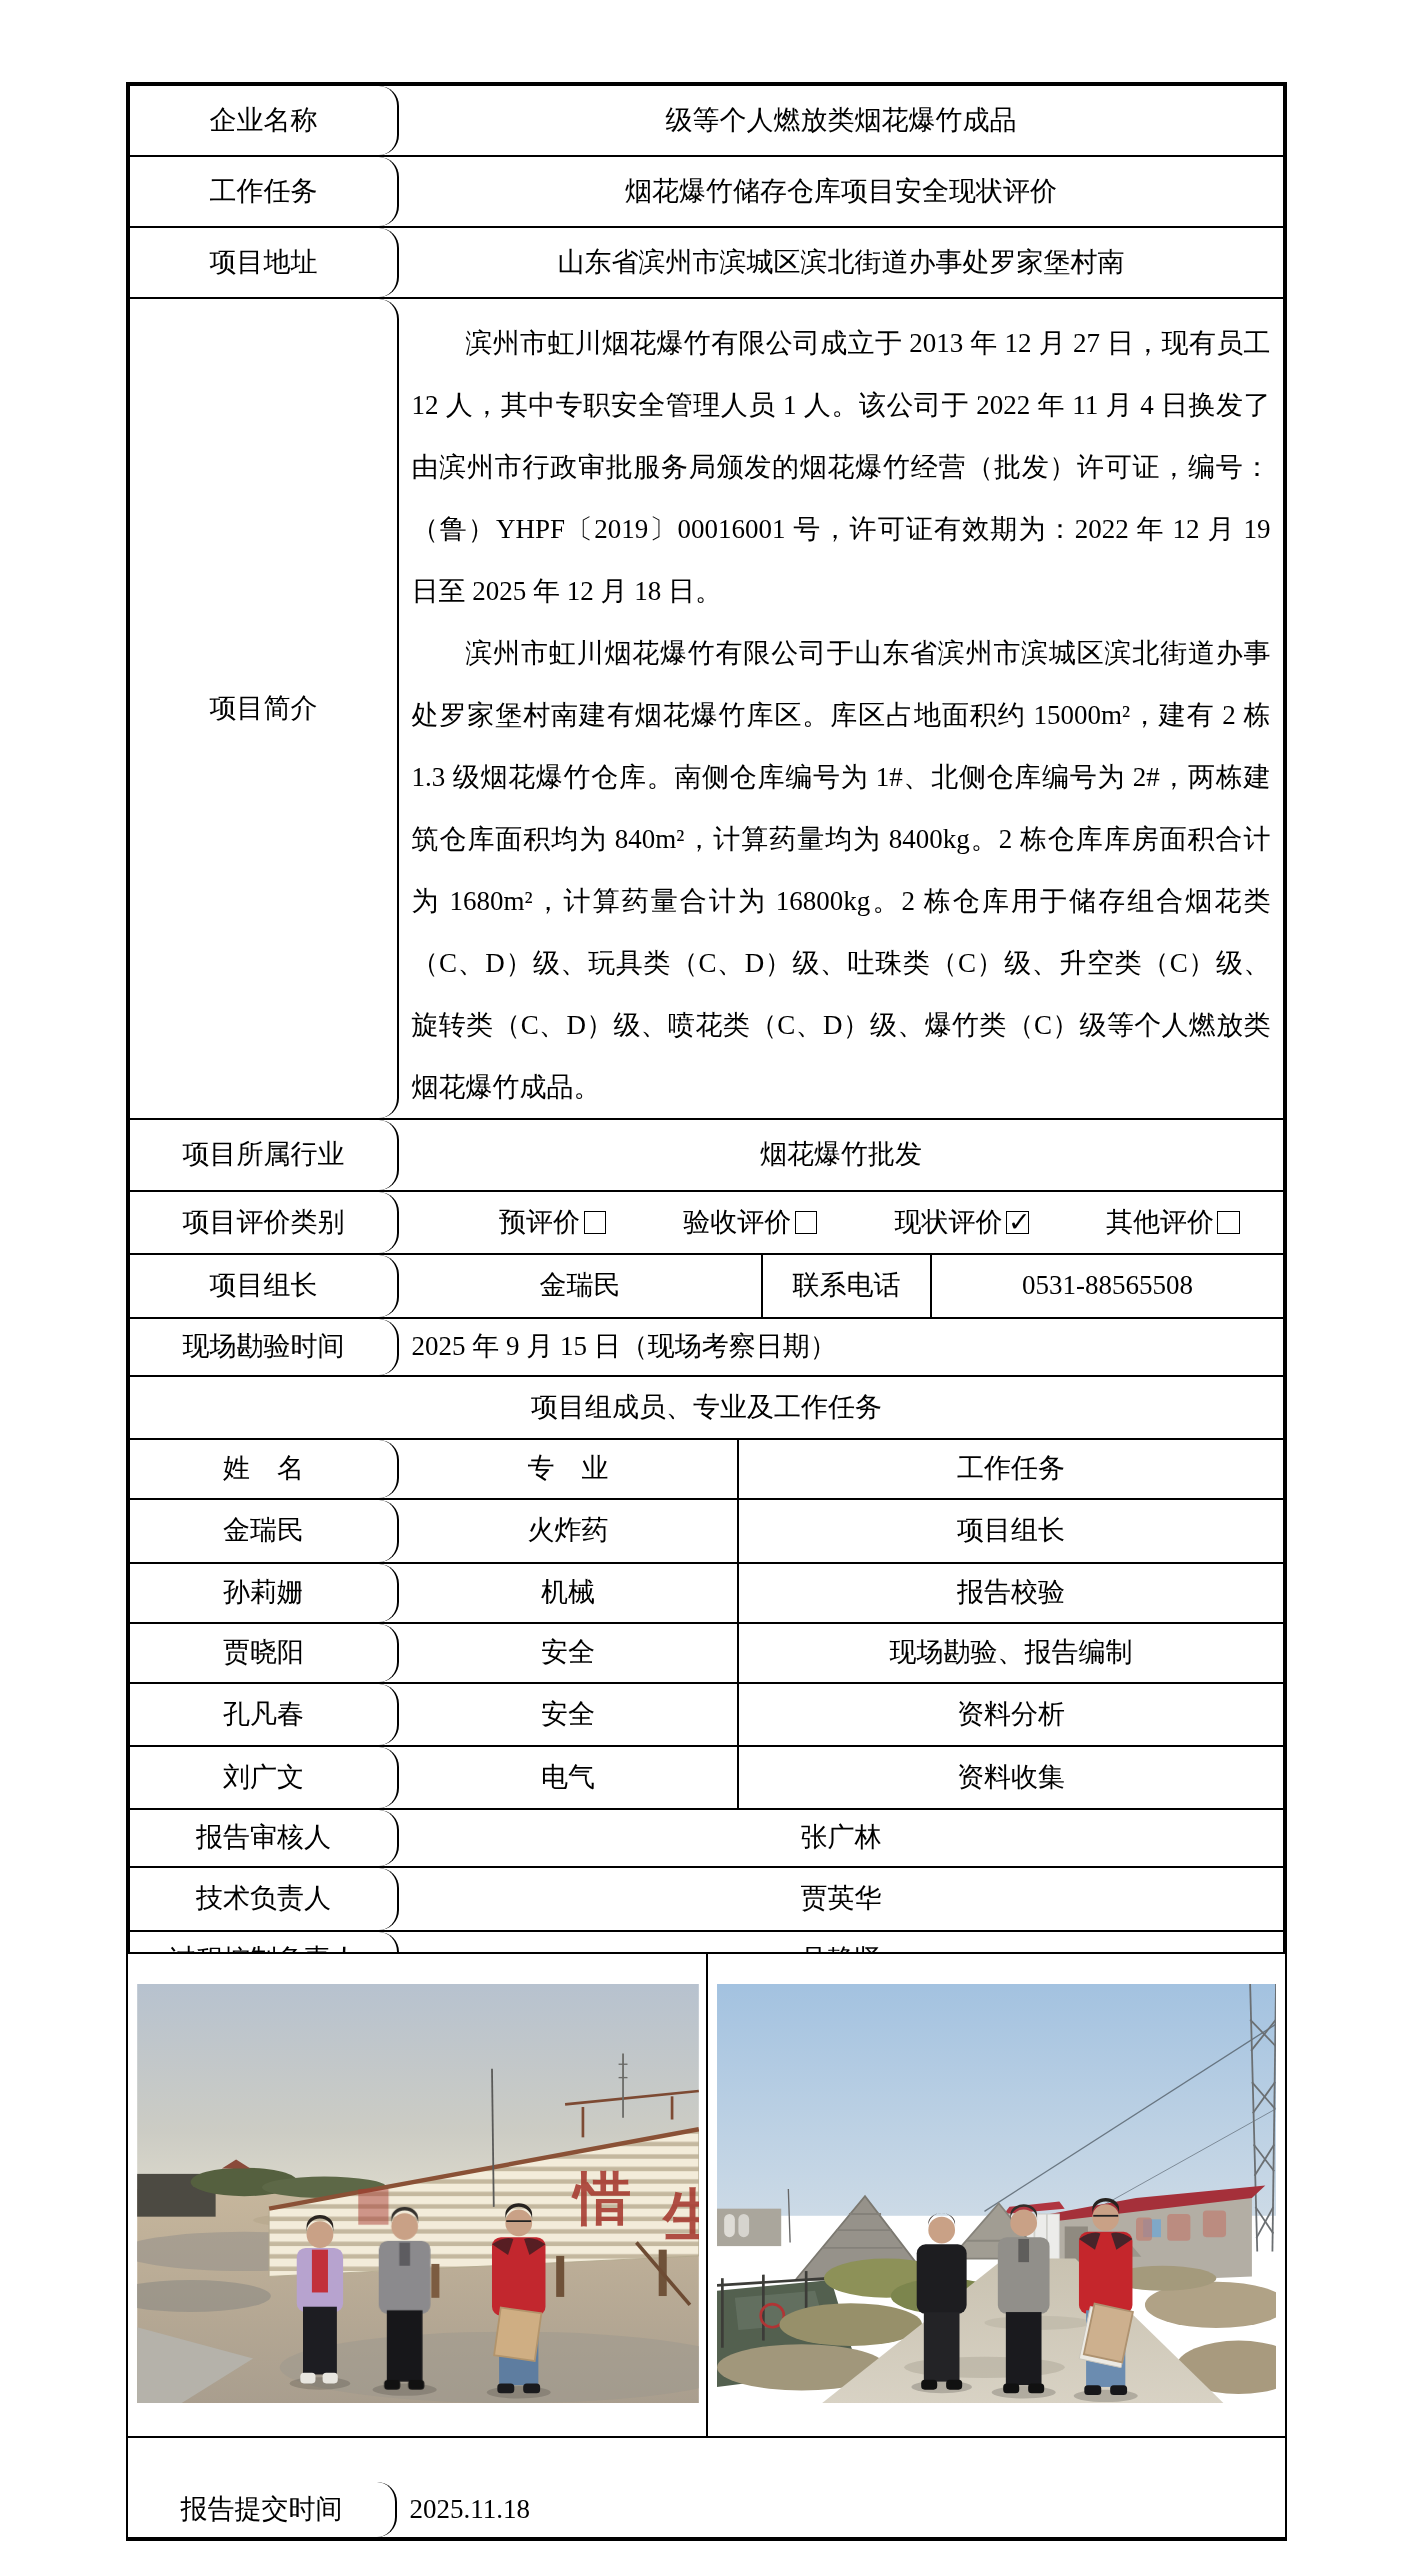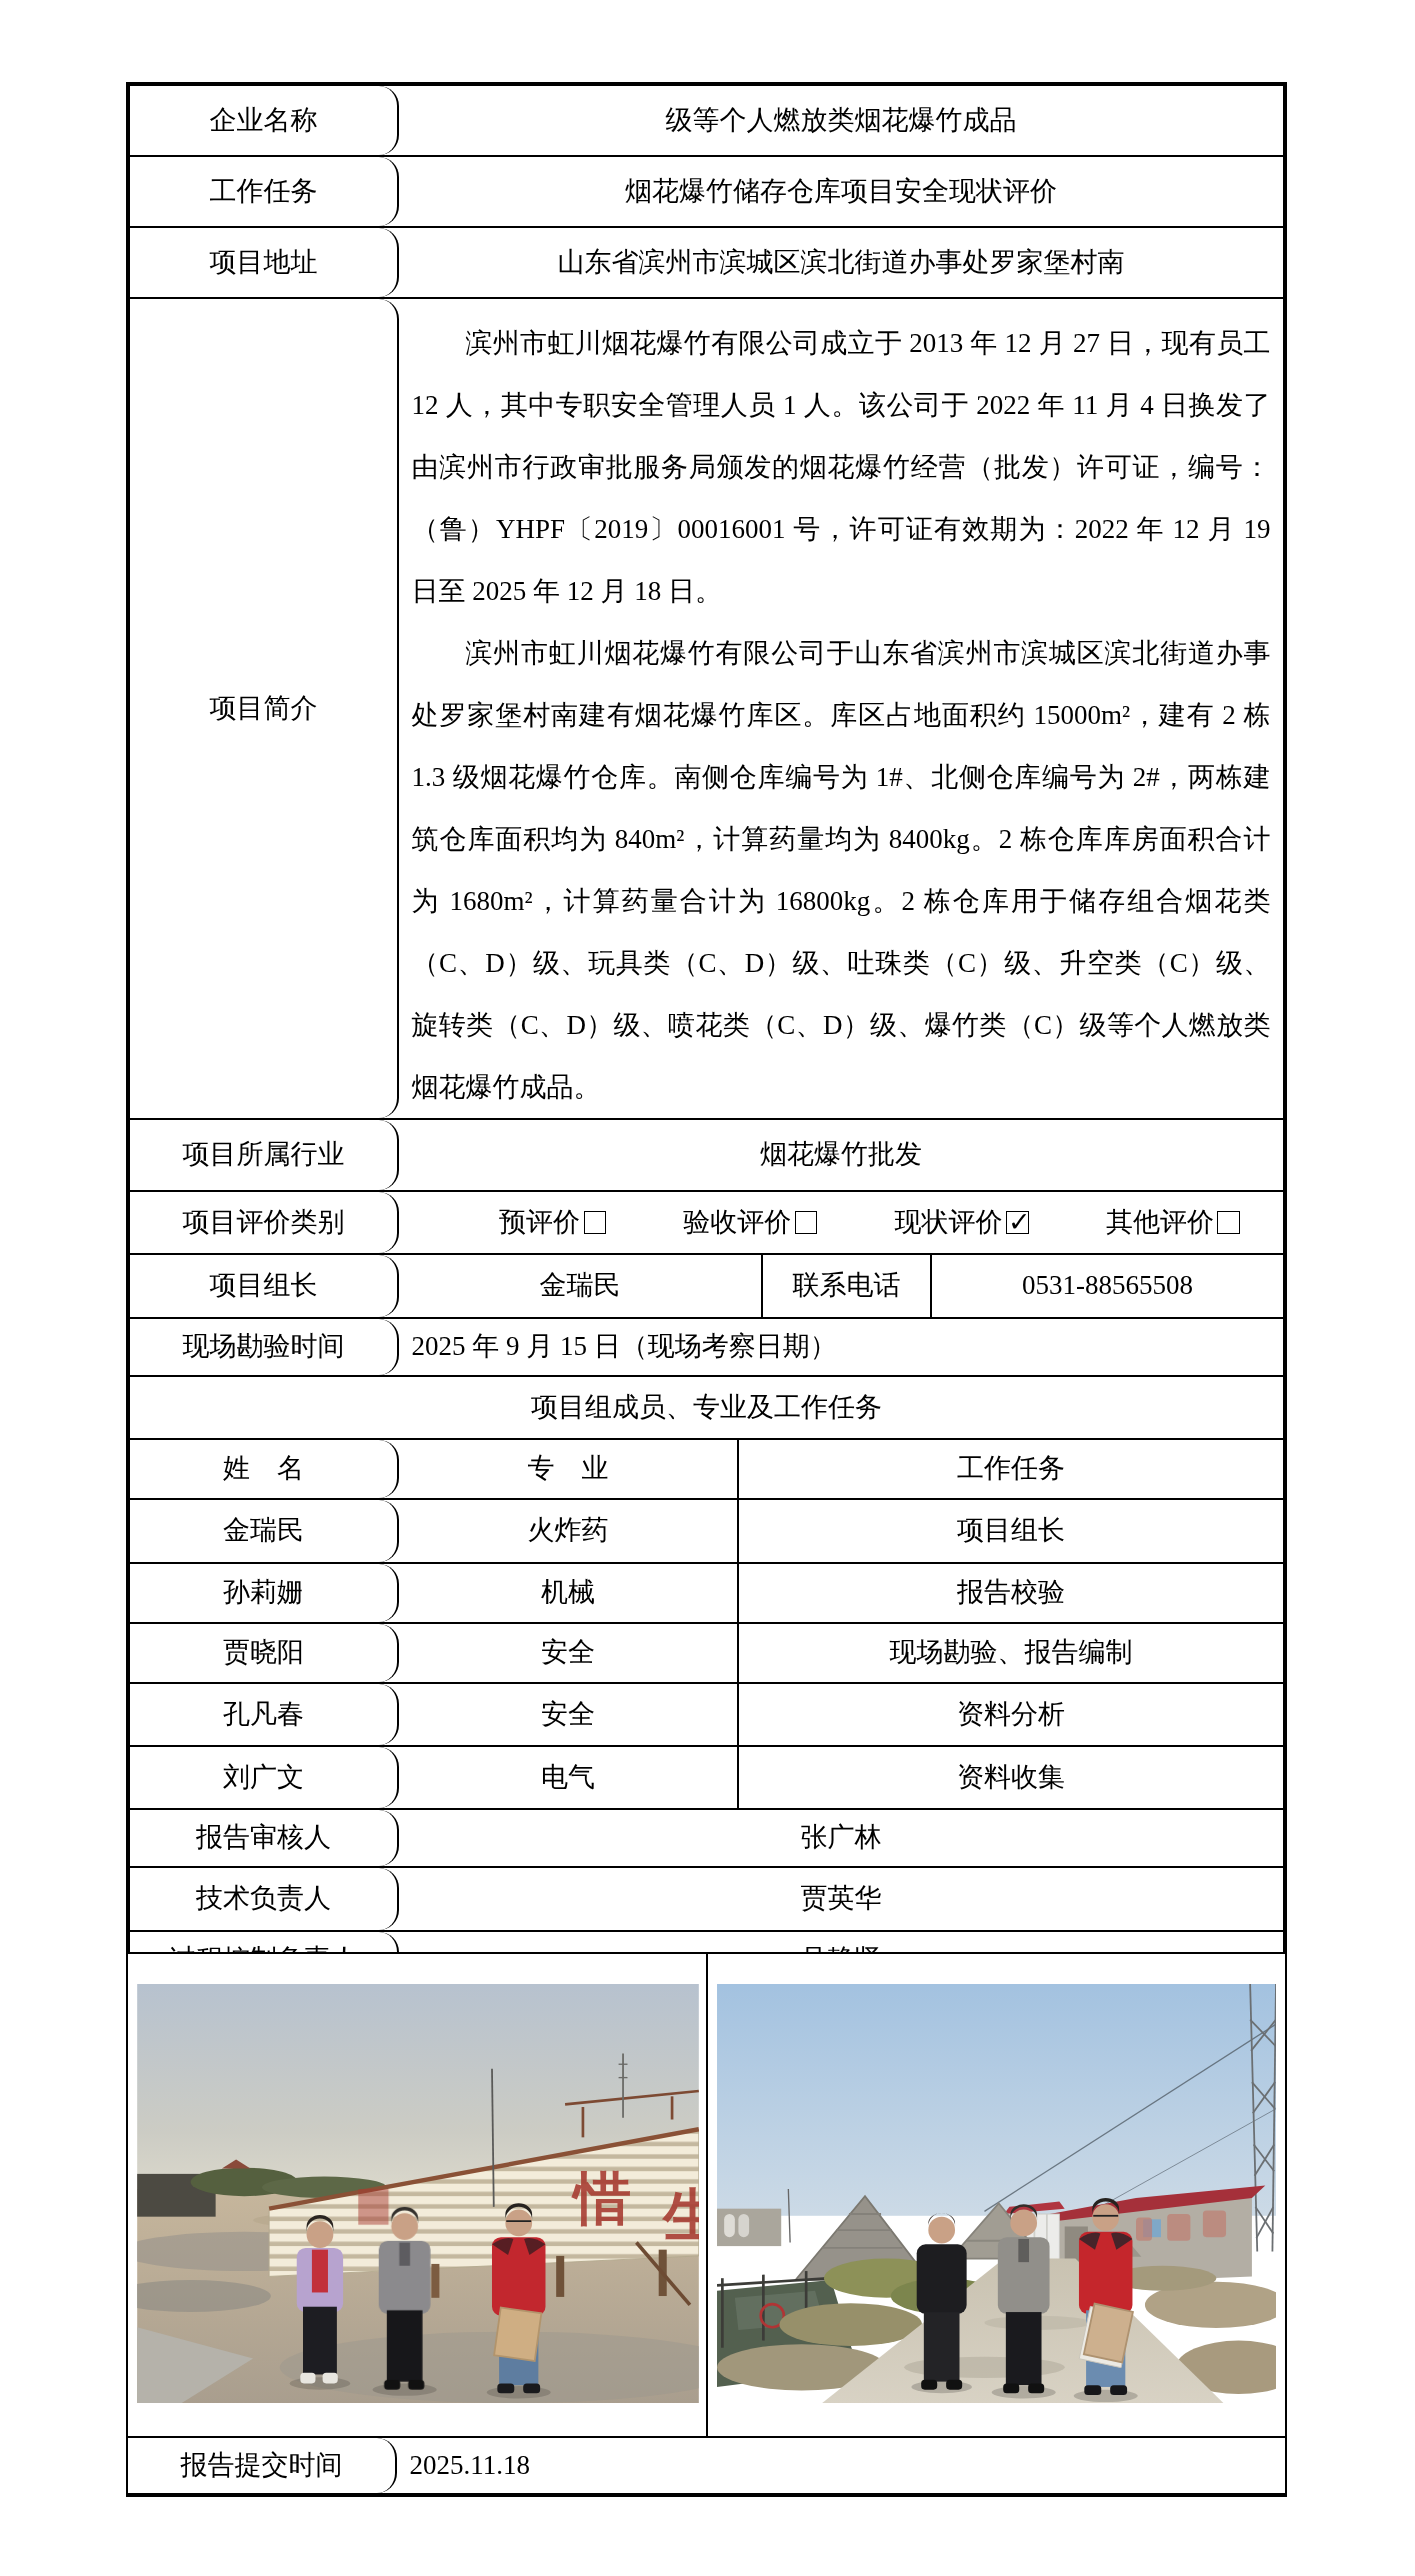--- a/index.html
+++ b/index.html
@@ -34,21 +34,21 @@
   
   .w381{width:340px;flex:0 0 340px;}
   
   .photos{left:126px;top:1952px;width:1161px;border:2.7px solid #000;border-bottom:4.5px solid #000;
           box-sizing:border-box;background:#fff;}
   .photorow{display:flex;height:482px;border-bottom:2.7px solid #000;}
   .pcell{box-sizing:border-box;}
   .pcell.lft{width:580px;flex:0 0 580px;border-right:2.7px solid #000;}
   .pcell.rgt{flex:1 1 auto;}
   .ph{display:block;margin:30px 0 0 9px;}
-  .subrow{display:flex;height:55px;}
+  .subrow{display:flex;height:55px;margin-top:44px;}
   svg text{font-family:"Liberation Serif","DejaVu Serif",serif;}
 </style>
 </head>
 <body>
 
 <div class="abs tbl">
 
   <div class="trow">
     <div class="cell brd lblcol h77">企业名称</div>
     <div class="cell grow h77">级等个人燃放类烟花爆竹成品</div>

